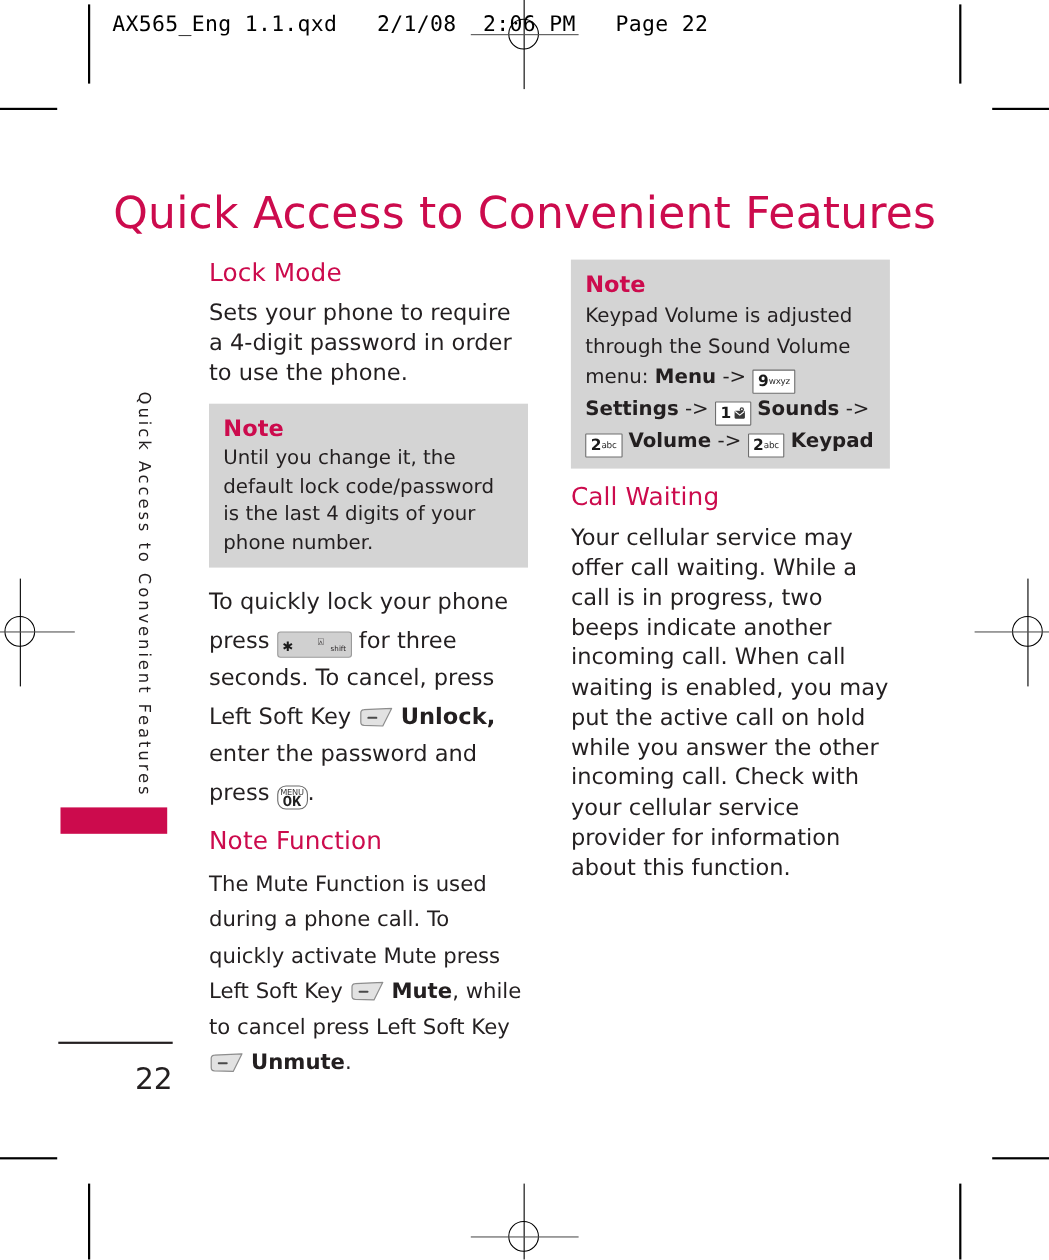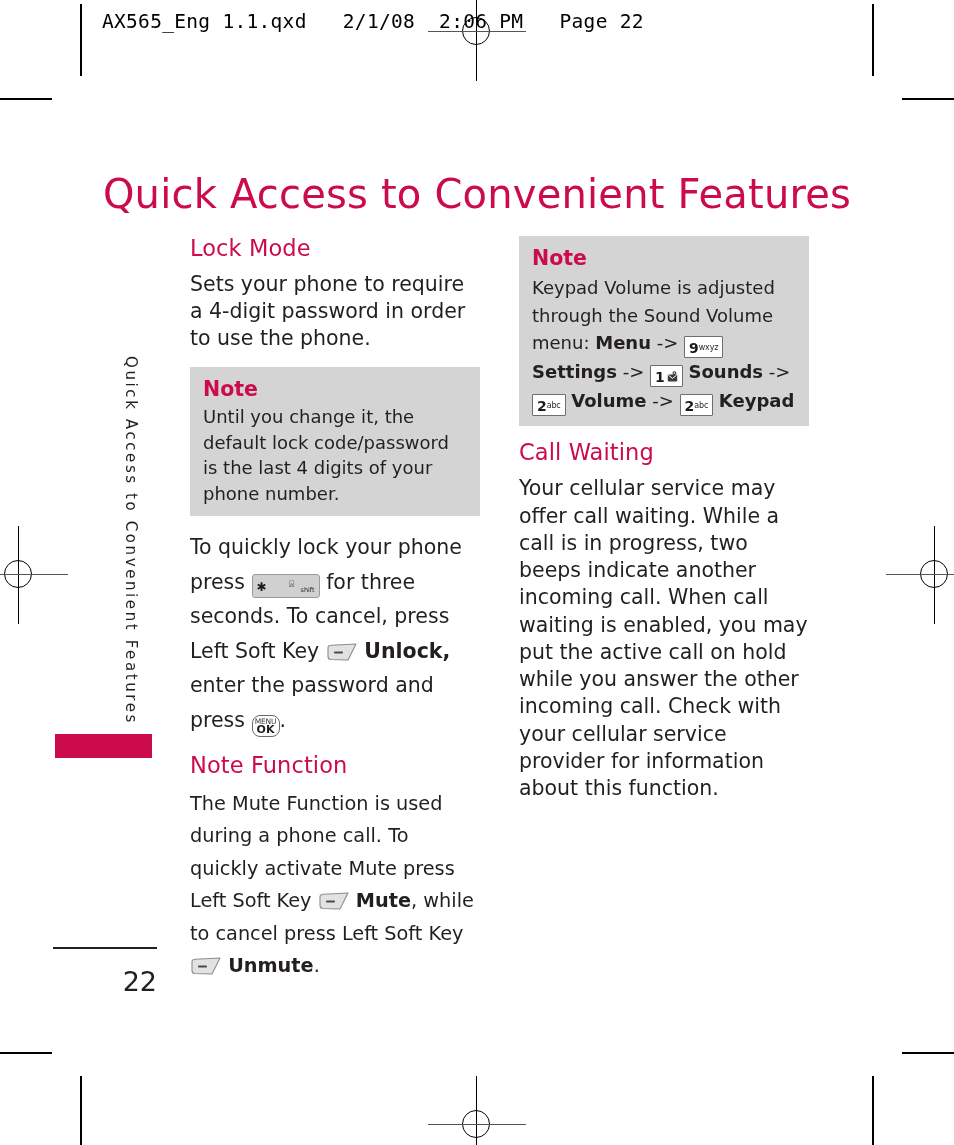--- a/index.html
+++ b/index.html
@@ -221,21 +221,21 @@
     width: 28px; height: 22px;
     border: 1.3px solid #6b6b6b;
     border-radius: 8px;
     text-align: center;
     line-height: 0.95;
     padding-top: 2px;
     box-sizing: border-box;
     background: #fff;
   }
   .key-menuok .m1 { display: block; font-size: 7.5px; color: #3a3a3a; letter-spacing: -0.2px;}
-  .key-menuok .m2 { display: block; font-size: 11px; color: #1f1f1f; font-weight: 600;}
+  .key-menuok .m2 { display: block; font-size: 14px; color: #1f1f1f; font-weight: 600; font-family: Liberation Mono, monospace;}
 
   
   .key-soft {
     display: inline-block;
     vertical-align: -5px;
     width: 32px;
     height: 20px;
     position: relative;
   }
   .key-soft svg { display: block; }

